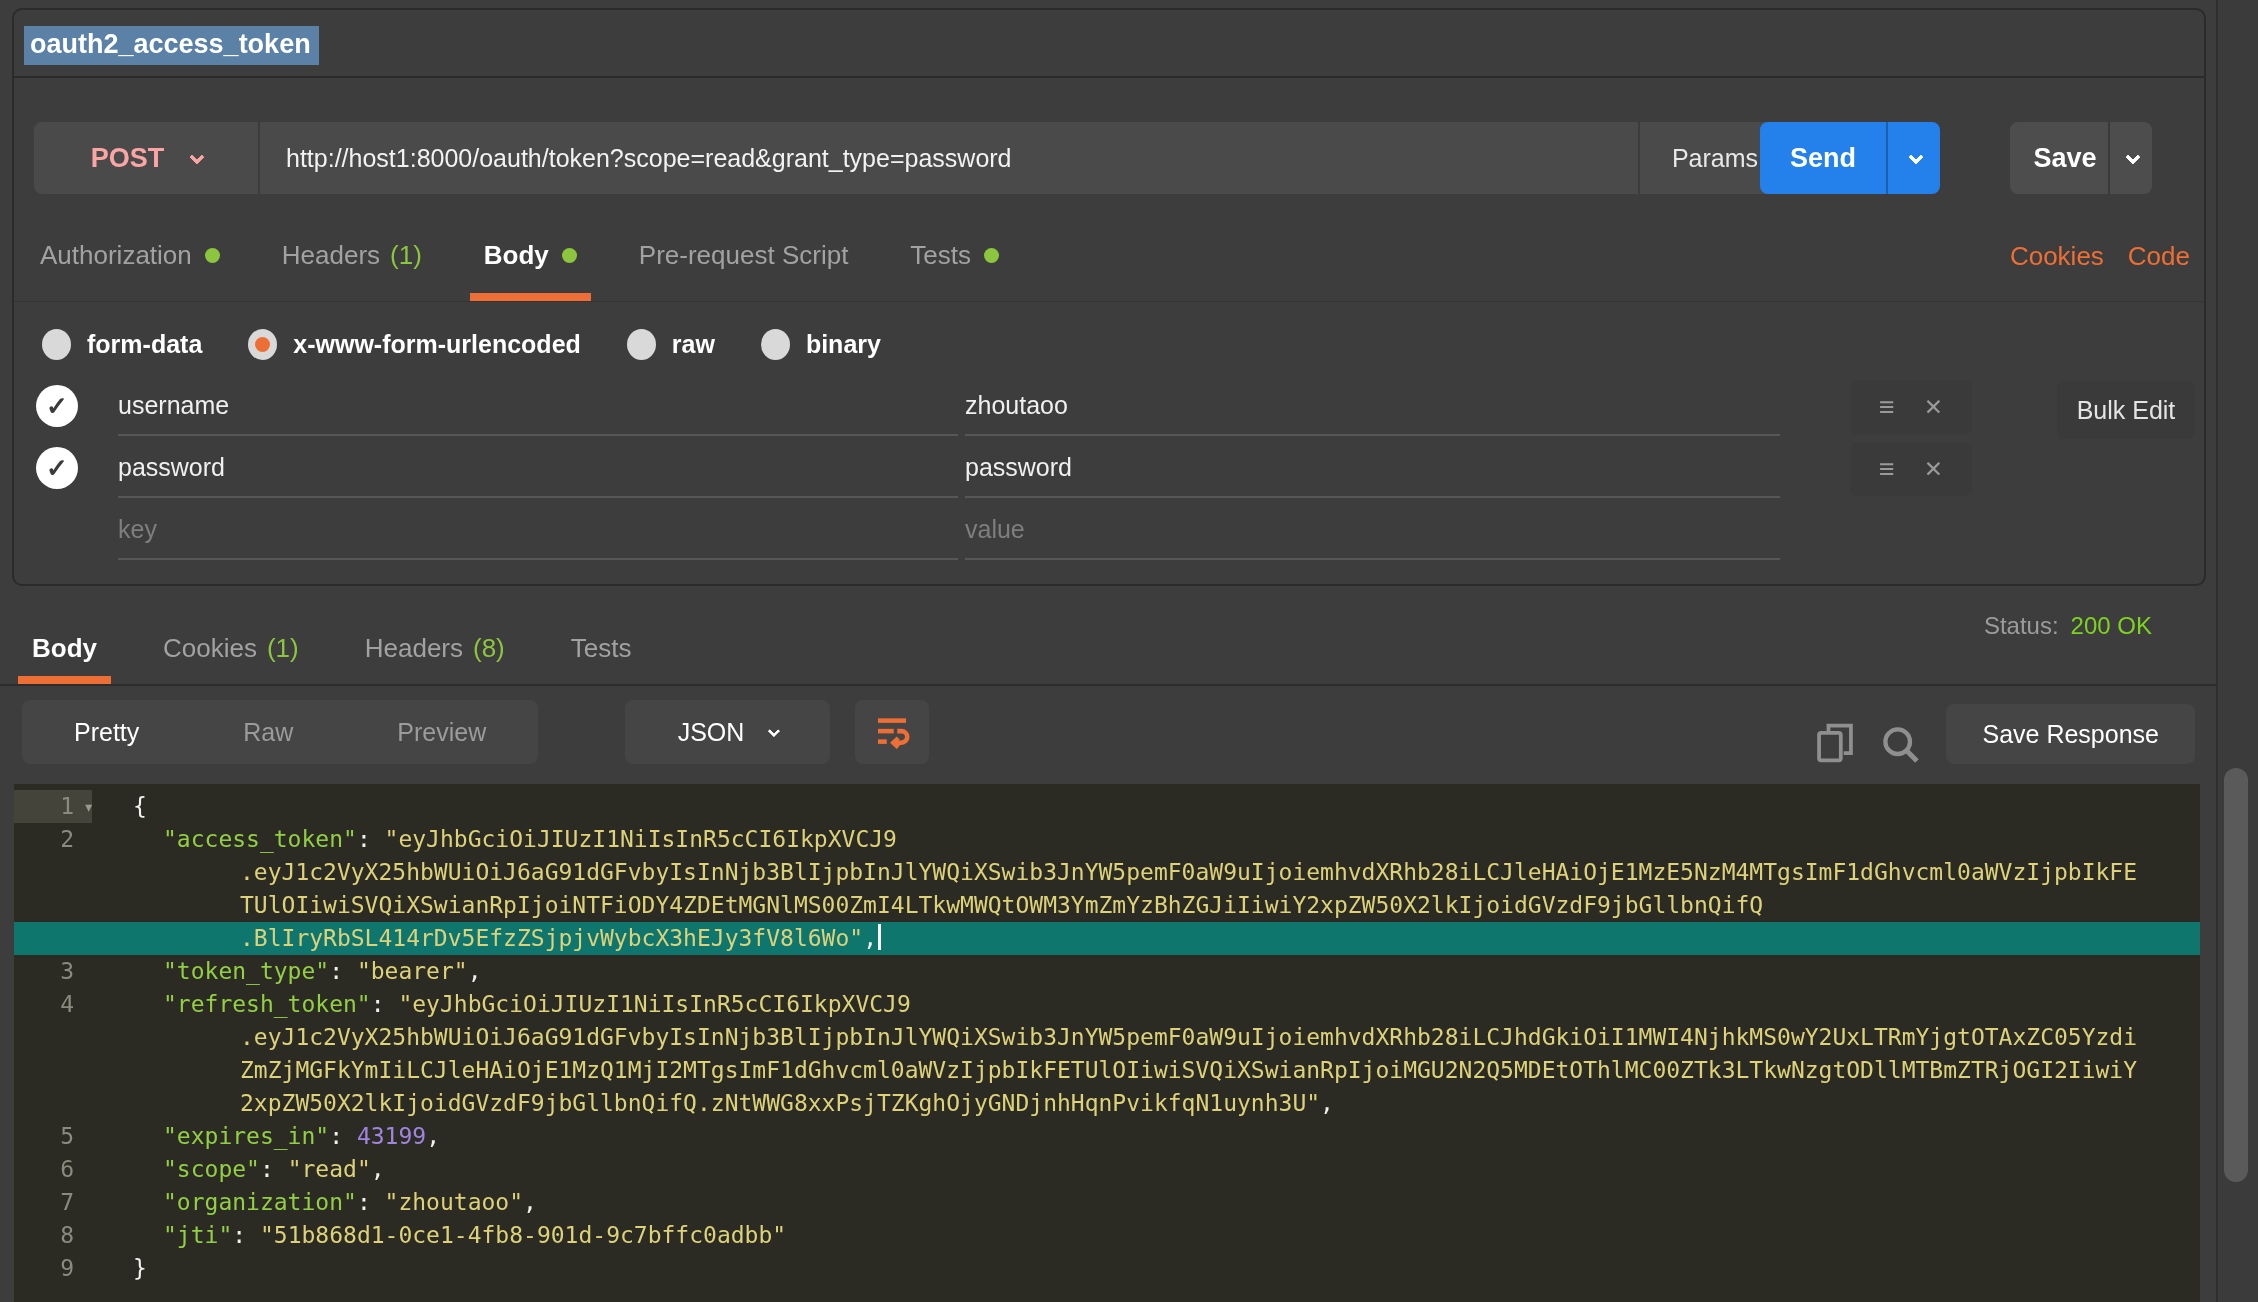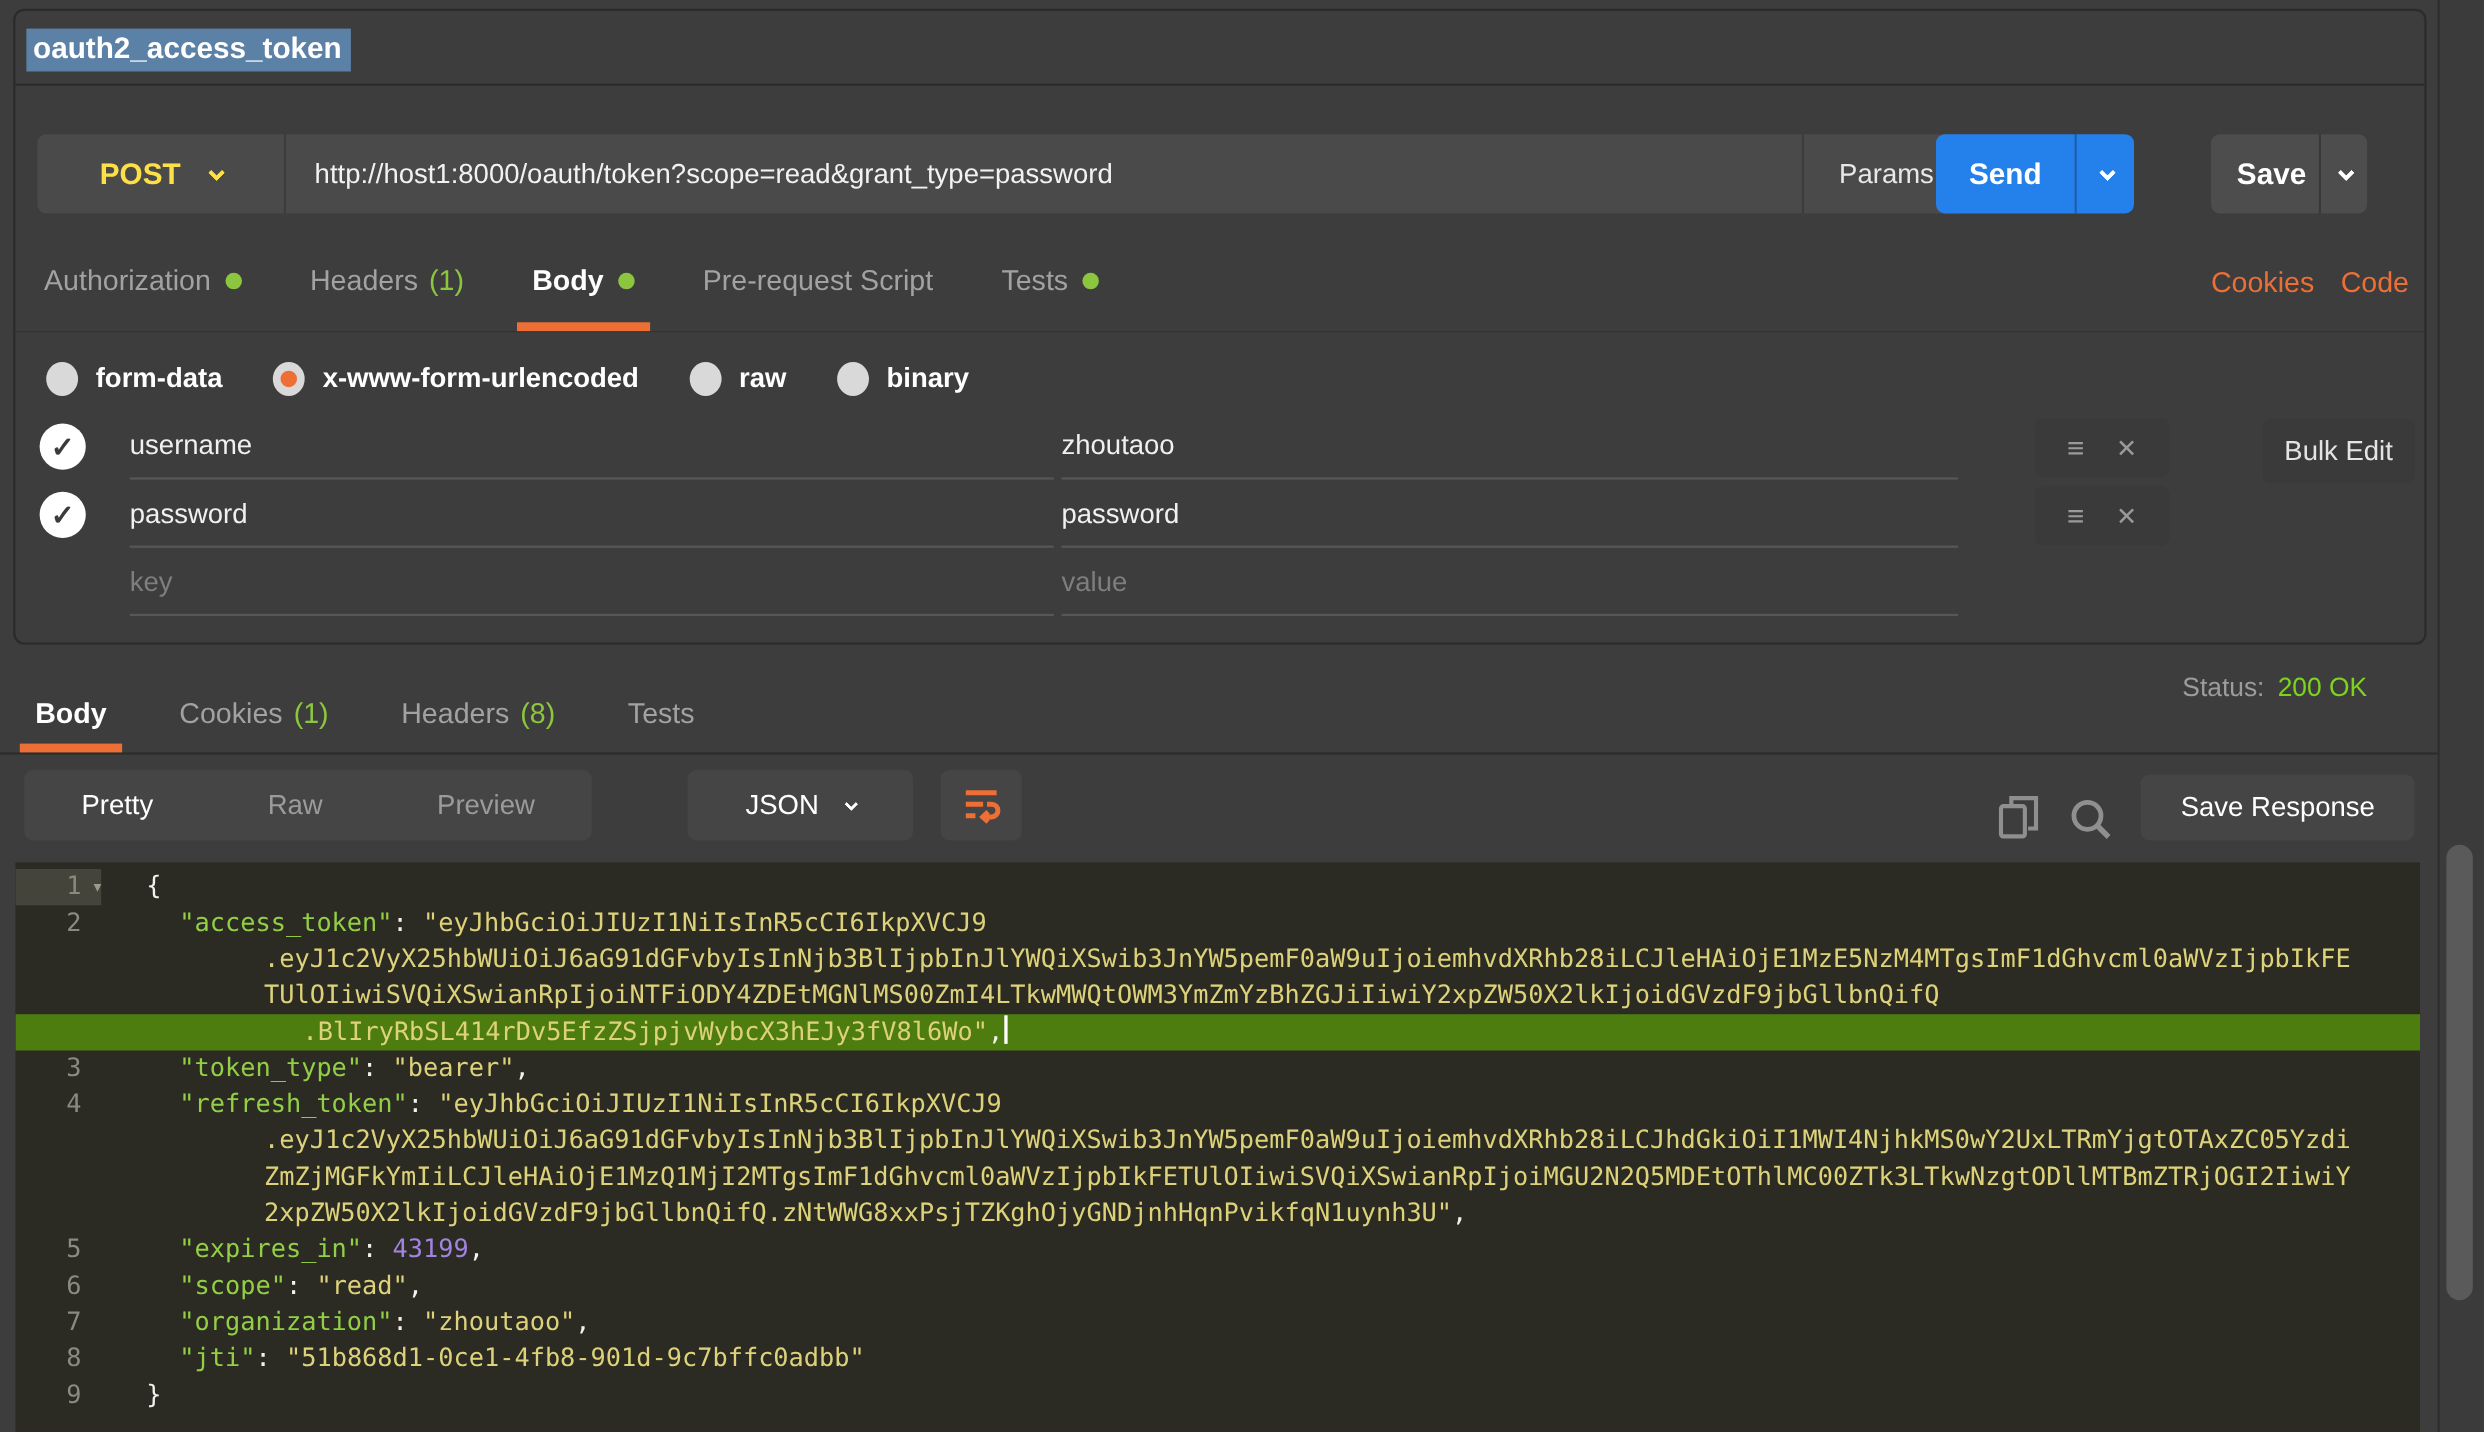--- a/index.html
+++ b/index.html
@@ -16,21 +16,21 @@
   .vline{position:absolute;left:2216px;top:0;width:2px;height:1302px;background:#2e2e2e;}
   .scroll-track{position:absolute;left:2218px;top:0;width:40px;height:1302px;background:#3b3b3b;}
   .scroll-thumb{position:absolute;left:6px;top:768px;width:24px;height:414px;background:#5a5a5a;border-radius:12px;}
 
   
   .builder{position:absolute;left:12px;top:8px;width:2194px;height:578px;border:2px solid var(--pborder);border-radius:10px;}
   .title-row{position:absolute;left:0;top:0;right:0;height:68px;border-bottom:2px solid var(--pborder);}
   .doc-title{position:absolute;left:10px;top:16px;font-size:27px;font-weight:bold;color:#fff;background:var(--sel);padding:3px 8px 5px 6px;}
 
   .url-row{position:absolute;left:20px;top:112px;width:1756px;height:72px;background:var(--bar);border-radius:8px;display:flex;align-items:stretch;}
-  .method{width:226px;display:flex;align-items:center;justify-content:center;gap:26px;border-right:2px solid #3c3c3c;color:#fde047;font-size:27px;font-weight:bold;cursor:pointer;}
+  .method{width:226px;display:flex;align-items:center;justify-content:center;gap:26px;border-right:2px solid #3c3c3c;color:#fca5a5;font-size:27px;font-weight:bold;cursor:pointer;}
   .url-input{flex:1;display:flex;align-items:center;padding-left:26px;color:#f2f2f2;font-size:25px;white-space:nowrap;overflow:hidden;}
   .params{width:152px;display:flex;align-items:center;justify-content:center;border-left:2px solid #3c3c3c;color:#e8e8e8;font-size:25px;cursor:pointer;}
 
   .chev{display:inline-block;width:11px;height:11px;border:solid currentColor;border-width:0 4px 4px 0;transform:rotate(45deg) translateY(-2px);border-radius:1px;}
   .chev.small{width:9px;height:9px;border-width:0 3px 3px 0;}
 
   .send{position:absolute;left:1746px;top:112px;width:180px;height:72px;background:var(--blue);border-radius:8px;display:flex;color:#fff;cursor:pointer;}
   .send-main{flex:1;display:flex;align-items:center;justify-content:center;font-size:27px;font-weight:bold;}
   .send-caret{width:54px;display:flex;align-items:center;justify-content:center;border-left:2px solid rgba(0,0,0,.25);}
   .save{position:absolute;left:1996px;top:112px;width:142px;height:72px;background:#4d4d4d;border-radius:8px;display:flex;color:#fff;cursor:pointer;padding-left:12px;}
@@ -79,21 +79,21 @@
   .view-btn{border:none;background:transparent;color:#9b9b9b;font-size:25px;font-family:inherit;padding:0 52px;cursor:pointer;}
   .view-btn.active{color:#fff;}
   .format-dd{position:absolute;left:603px;top:0;width:205px;height:64px;background:#454545;border-radius:8px;display:flex;align-items:center;justify-content:center;gap:24px;color:#fff;font-size:25px;cursor:pointer;}
   .wrap-btn{position:absolute;left:833px;top:0;width:74px;height:64px;background:#454545;border:none;border-radius:8px;display:flex;align-items:center;justify-content:center;cursor:pointer;}
   .right-tools{position:absolute;right:0;top:0;height:64px;display:flex;align-items:flex-end;gap:26px;}
   .icon-btn{display:flex;align-items:center;justify-content:center;cursor:pointer;}
   .save-resp{height:60px;padding:0 36px;background:#454545;border:none;border-radius:8px;color:#fff;font-size:25px;font-family:inherit;cursor:pointer;}
 
   .editor{position:absolute;left:14px;top:784px;width:2186px;height:518px;background:var(--editorbg);overflow:hidden;padding-top:6px;cursor:text;}
   .code-row{display:flex;height:33px;line-height:33px;font-family:"DejaVu Sans Mono", monospace;font-size:23px;white-space:pre;}
-  .code-row.active{background:#4d7c0f;padding-left:35px;}
+  .code-row.active{background:#0f766e;}
   .gutter{position:relative;flex:0 0 78px;width:78px;text-align:right;padding-right:18px;color:#8a8a7f;}
   .gutter.hl{background:#44443a;}
   .fold{position:absolute;right:-2px;top:0;font-size:18px;color:#9a9a8e;cursor:pointer;}
   .code{flex:1;overflow:hidden;}
   .ind0{padding-left:41px;}
   .ind1{padding-left:71px;}
   .ind2{padding-left:148px;}
   .c-k{color:var(--ckey);}
   .c-s{color:var(--cstr);}
   .c-n{color:var(--cnum);}

